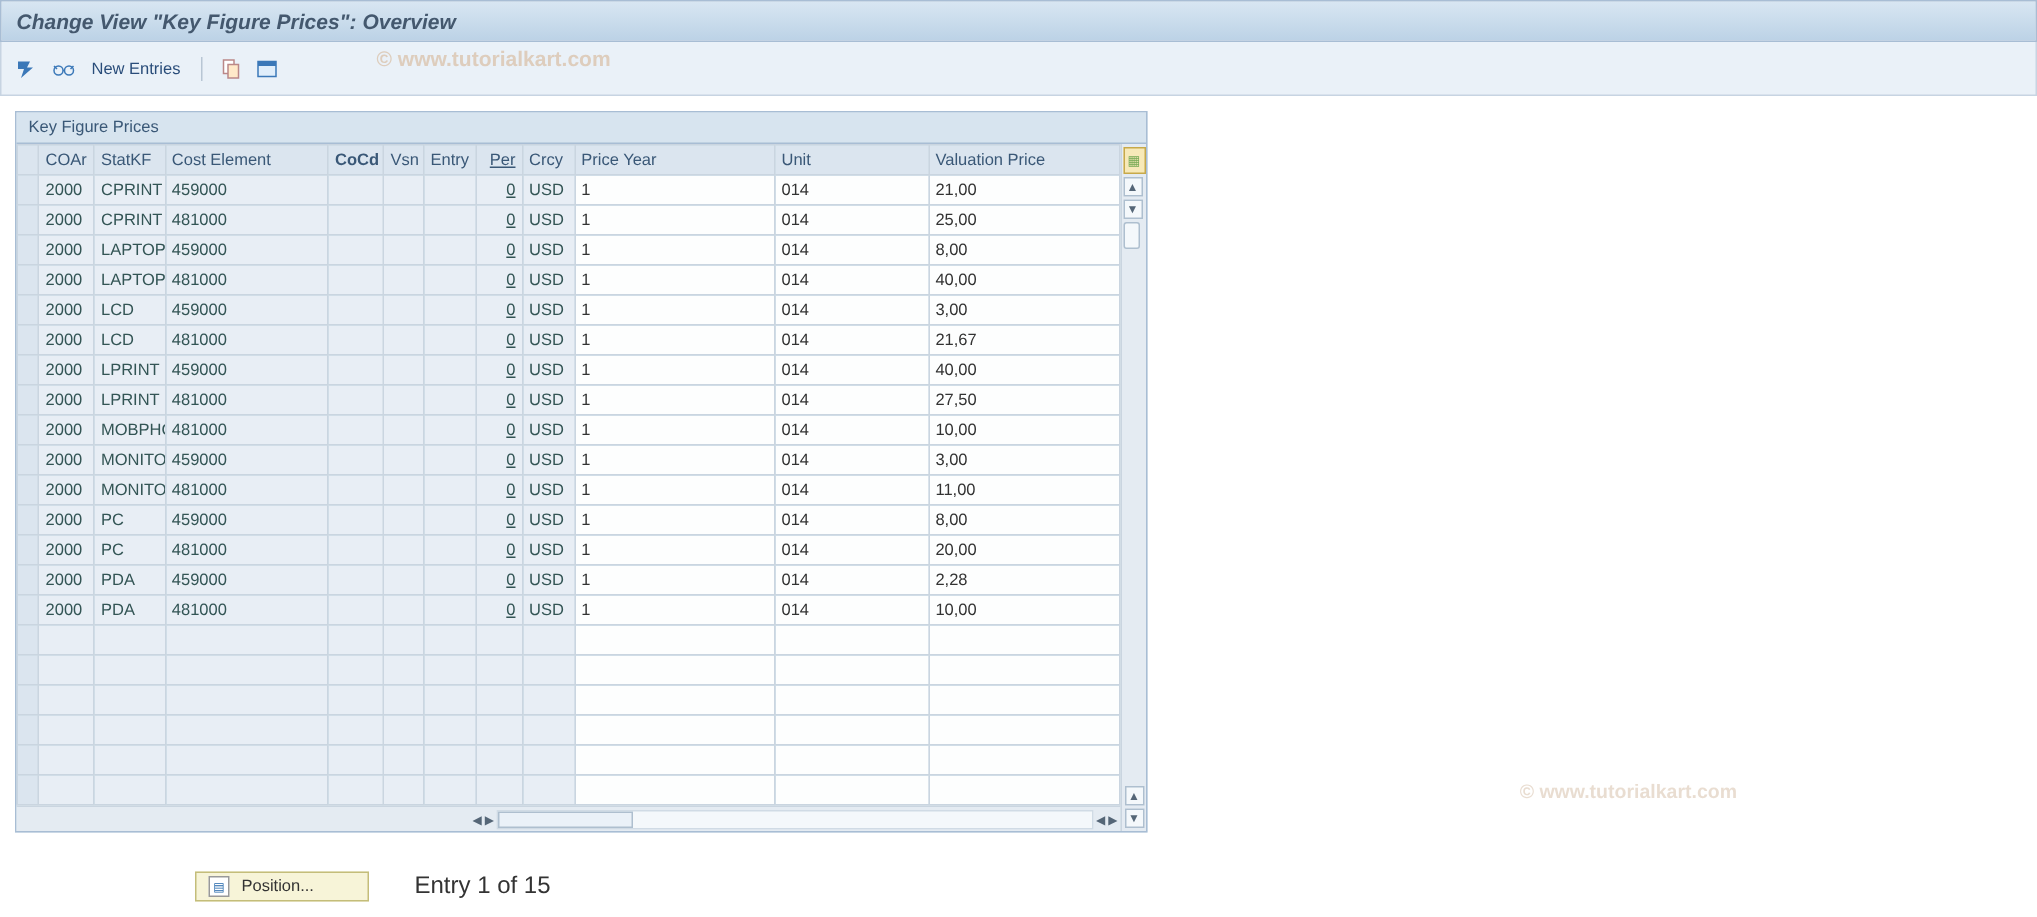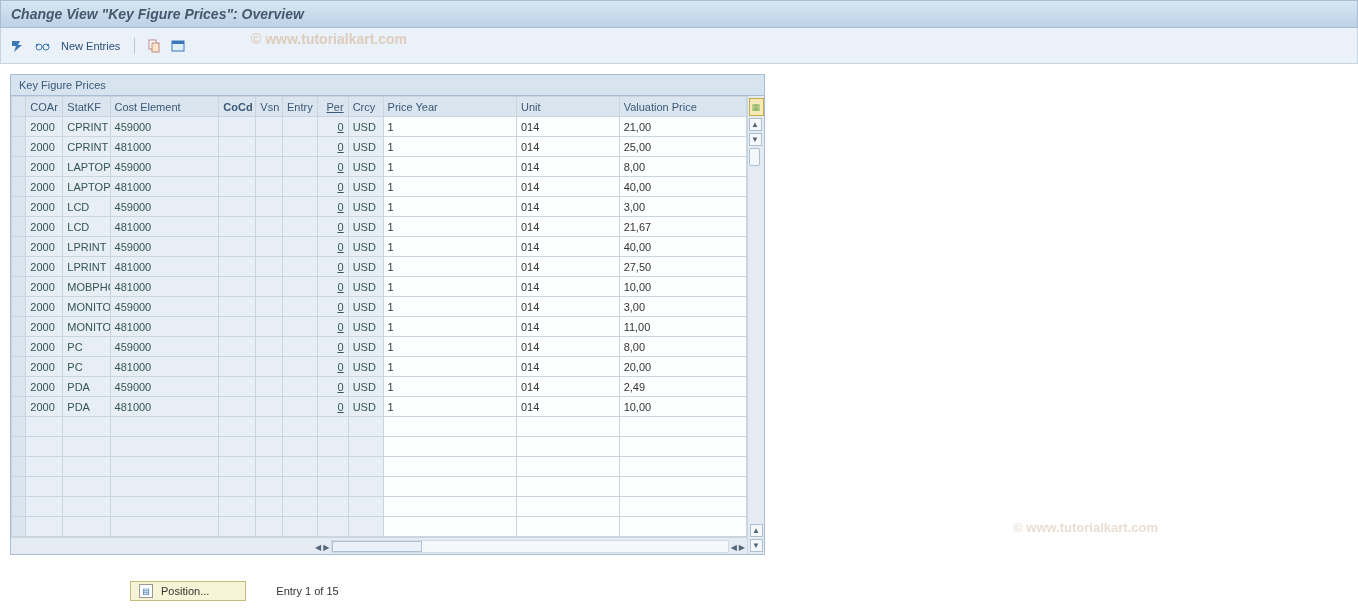--- a/index.html
+++ b/index.html
@@ -147,21 +147,21 @@
       display:flex;align-items:center;gap:30px;
       padding-left:130px;
     }
     .pos-btn{
       display:flex;align-items:center;gap:8px;
       background:#f7f4d8;border:1px solid #c4bd7a;
       padding:2px 36px 2px 8px;height:20px;cursor:pointer;
       font-size:11px;color:#333;
     }
     .pos-btn .i{width:14px;height:14px;background:#fff;border:1px solid #999;display:flex;align-items:center;justify-content:center;font-size:8px;color:#26a;}
-    .entry-lbl{font-size:11px;color:#333;}
+    .entry-lbl{font-size:16px;color:#333;}
     .sep{width:1px;height:16px;background:#b8c6d4;margin:0 4px;}
     .tri-right::before{content:"▶";font-size:8px;color:#567;}
     .tri-left::before{content:"◀";font-size:8px;color:#567;}
     .copy-wm{position:absolute;right:200px;top:520px;color:rgba(200,170,140,0.4);font-size:13px;font-weight:bold;pointer-events:none;}
     .svgico{width:16px;height:16px;}
   </style>
 </head>
 <body>
 
 <div class="title-bar">
@@ -408,21 +408,21 @@
                 <td class="ro col-coar">2000</td>
                 <td class="ro col-statkf">PDA</td>
                 <td class="ro col-cost">459000</td>
                 <td class="ro col-cocd"></td>
                 <td class="ro col-vsn"></td>
                 <td class="ro col-year"></td>
                 <td class="ro col-per" style="text-align:right">0</td>
                 <td class="ro col-crcy">USD</td>
                 <td class="ed col-punit">1</td>
                 <td class="ed col-unit">014</td>
-                <td class="ed col-vprice">2,49</td>
+                <td class="ed col-vprice">2,28</td>
               </tr>
               <tr>
                 <td class="sel"></td>
                 <td class="ro col-coar">2000</td>
                 <td class="ro col-statkf">PDA</td>
                 <td class="ro col-cost">481000</td>
                 <td class="ro col-cocd"></td>
                 <td class="ro col-vsn"></td>
                 <td class="ro col-year"></td>
                 <td class="ro col-per" style="text-align:right">0</td>

